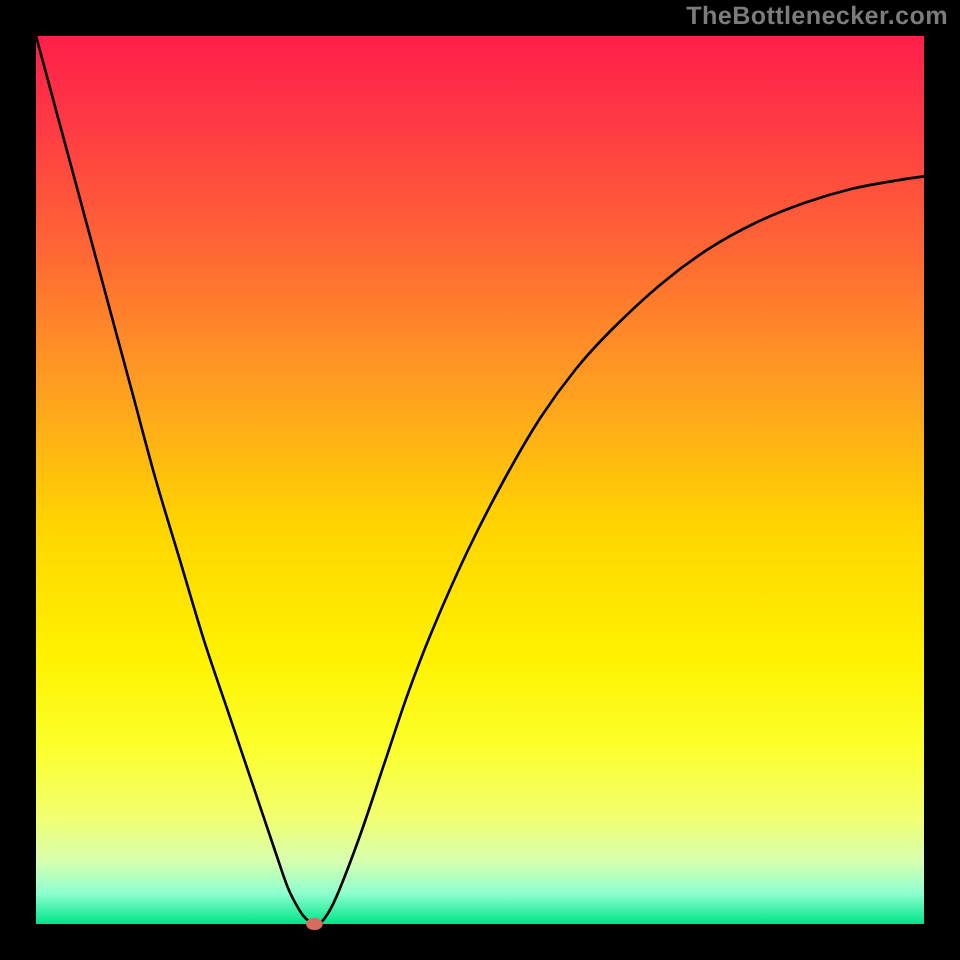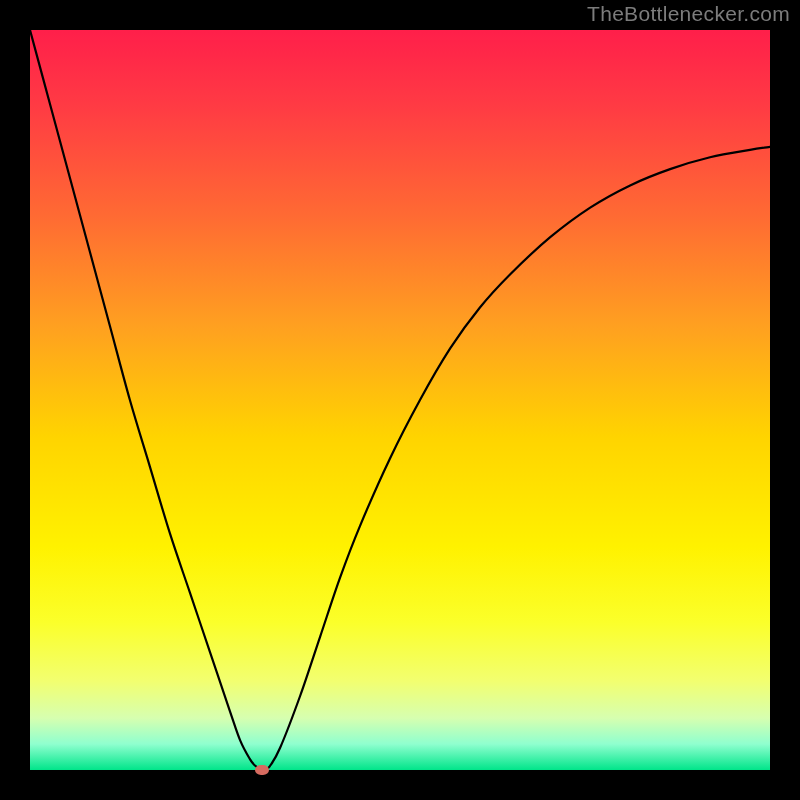--- a/index.html
+++ b/index.html
@@ -16,21 +16,21 @@
     width: 800px;
     height: 800px;
     background: #000;
   }
   .watermark {
     position: absolute;
     top: 2px;
     right: 10px;
     color: #7c7c7c;
     font-size: 21px;
-    font-weight: 400;
+    font-weight: 700;
     letter-spacing: 0.3px;
     z-index: 10;
   }
   .plot {
     position: absolute;
     left: 30px;
     top: 30px;
     width: 740px;
     height: 740px;
   }

